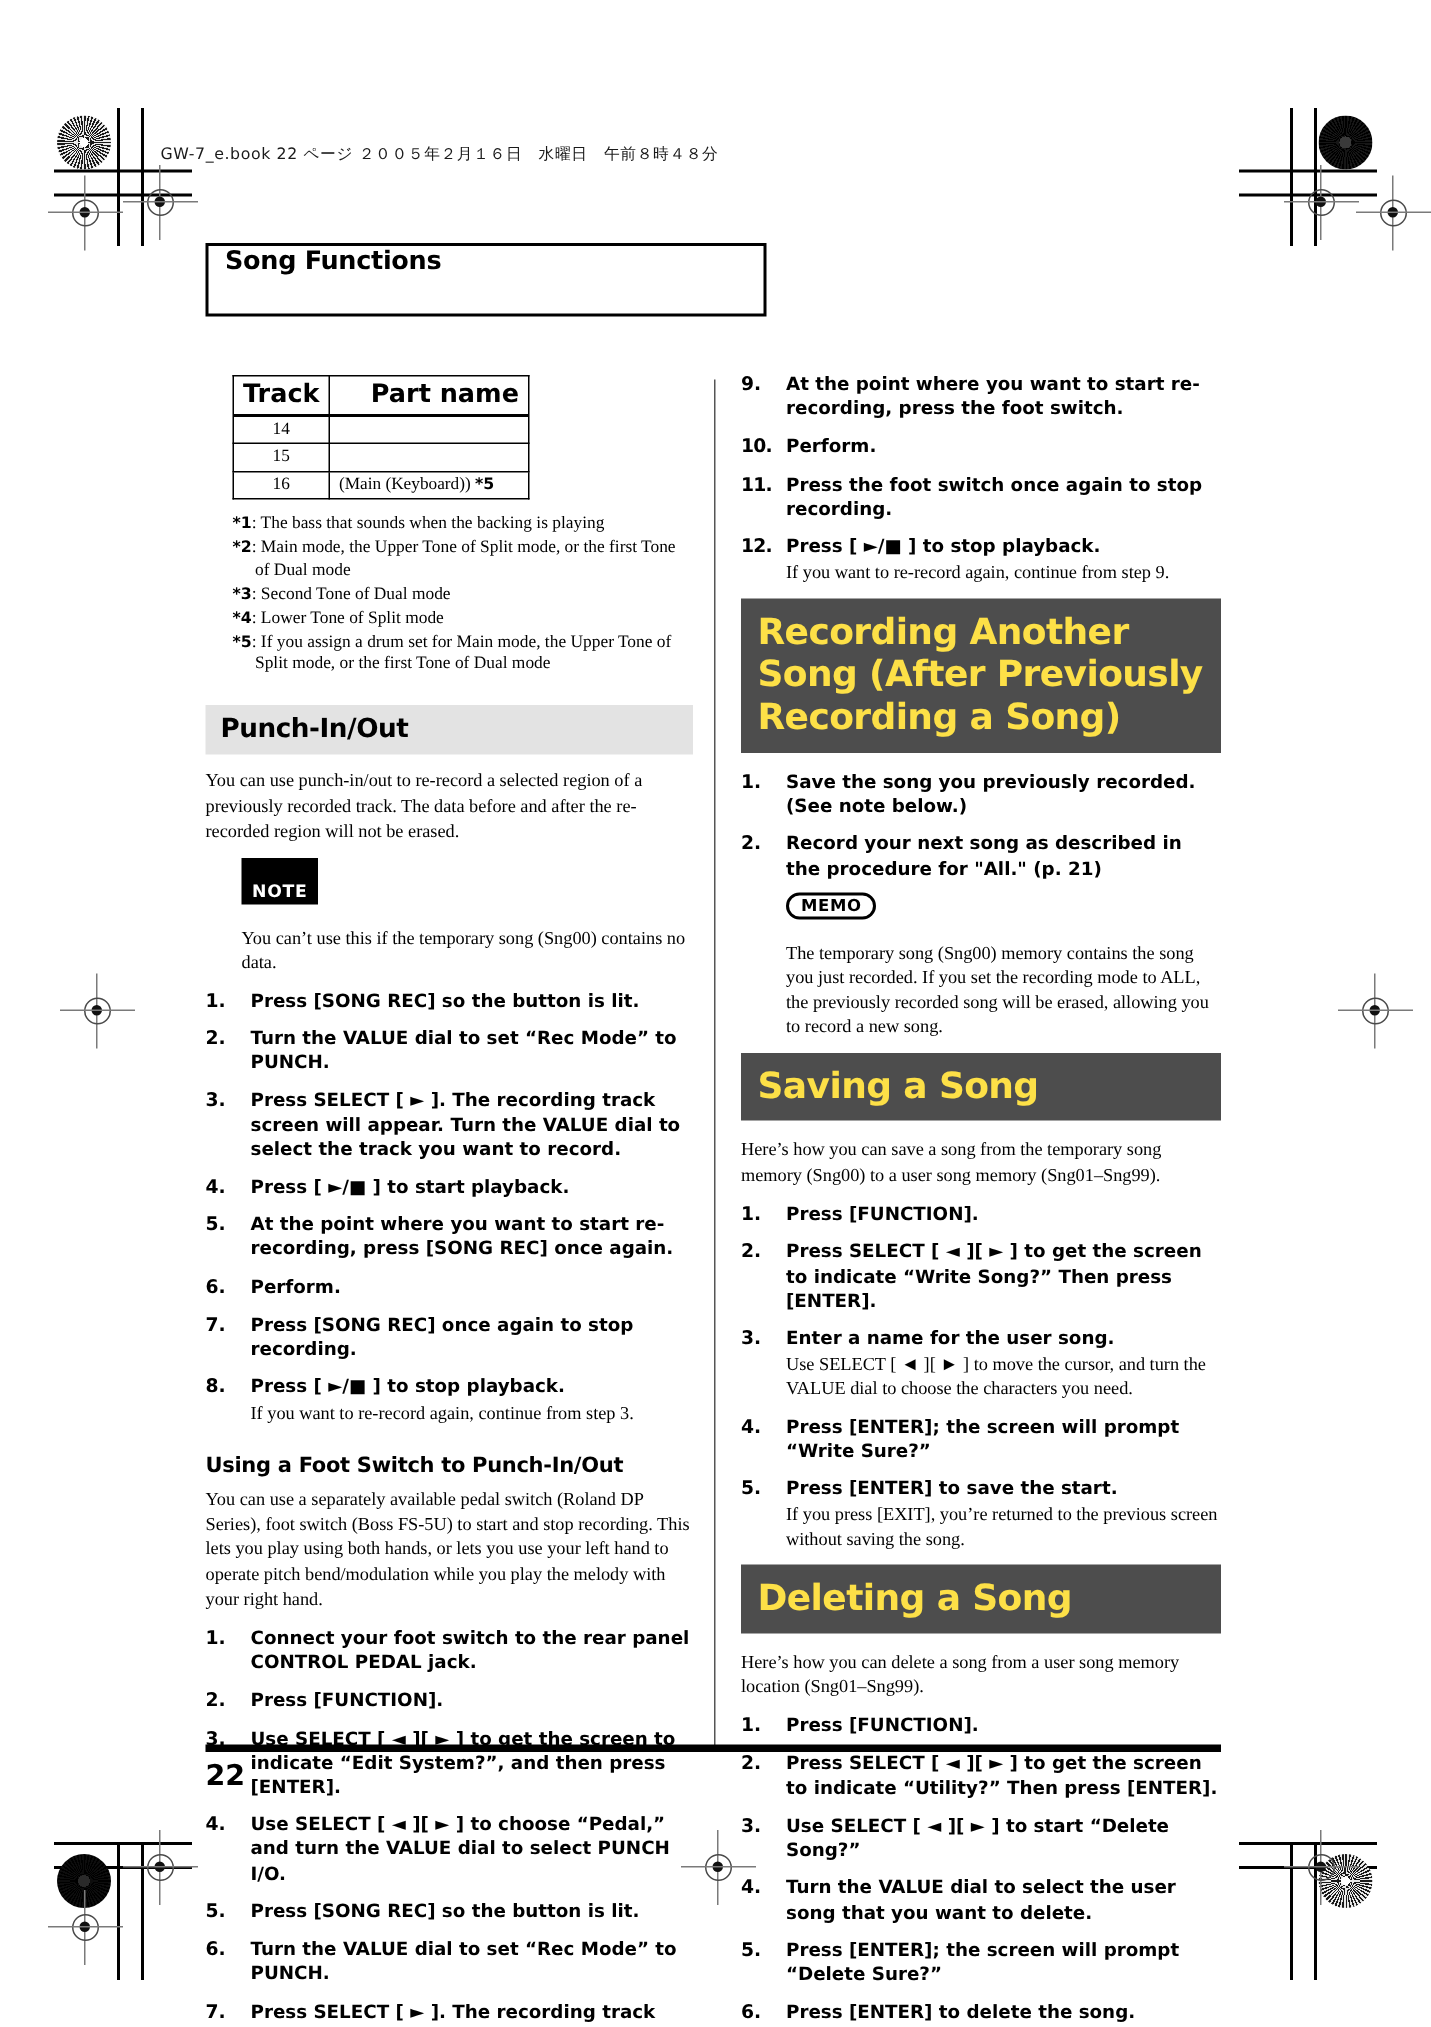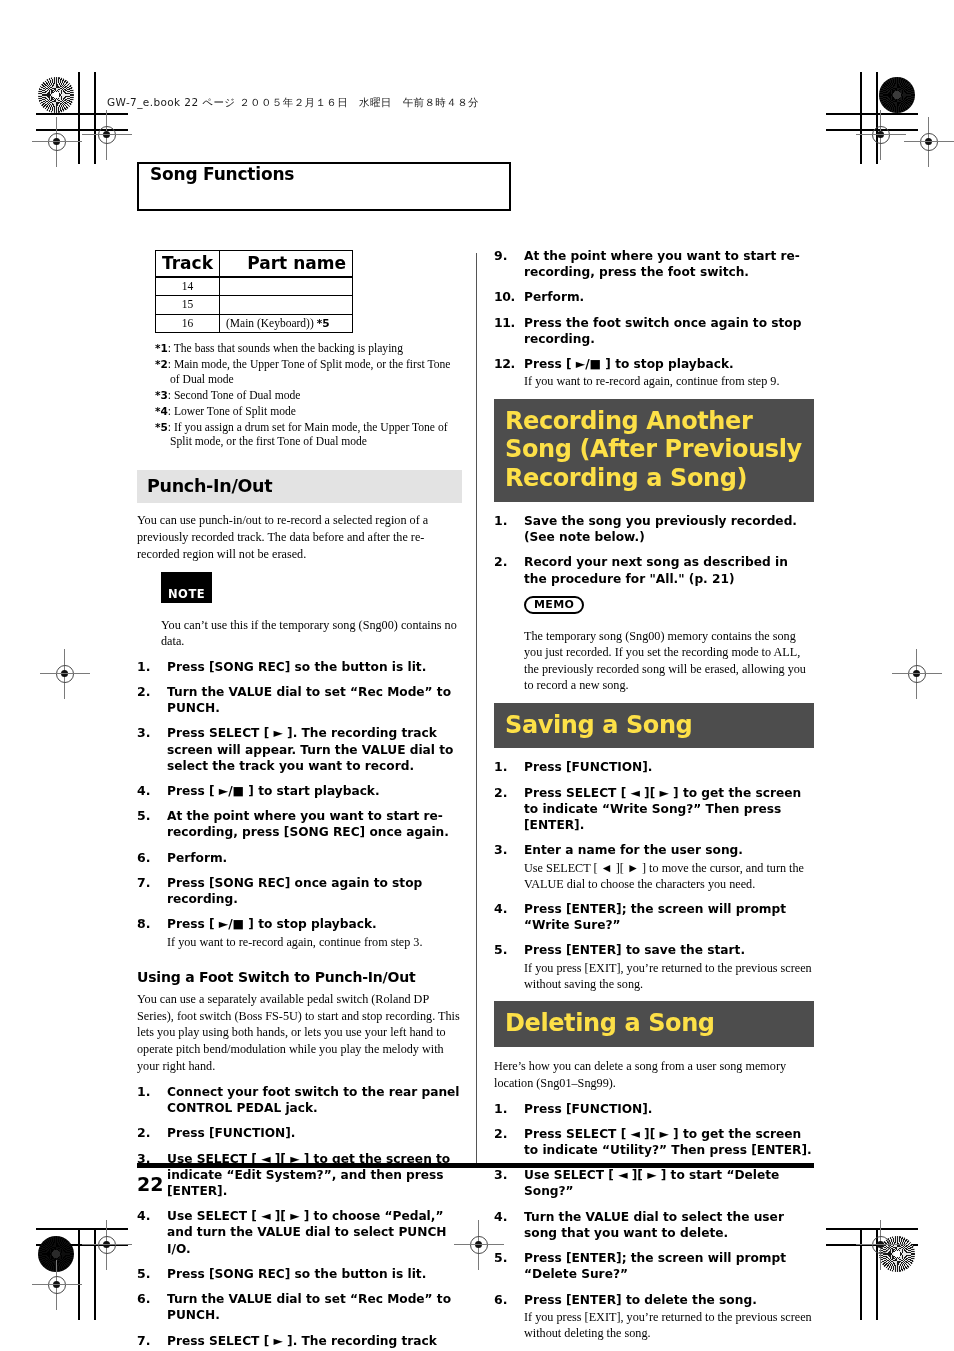--- a/index.html
+++ b/index.html
@@ -509,20 +509,21 @@
       <span class="step-num">2.</span>
       <div class="step-main">Record your next song as described in the procedure for "All." (p. 21)</div>
       <div class="callout" style="margin-left:0; margin-top:7px;">
         <span class="badge-memo">MEMO</span>
         <div class="callout-text">The temporary song (Sng00) memory contains the song you just recorded. If you set the recording mode to ALL, the previously recorded song will be erased, allowing you to record a new song.</div>
       </div>
     </li>
   </ol>
 
   <div class="head-dark">Saving a Song</div>
+  <div class="body-text">Here’s how you can save a song from the temporary song memory (Sng00) to a user song memory (Sng01–Sng99).</div>
 
   <ol class="steps">
     <li>
       <span class="step-num">1.</span>
       <div class="step-main">Press [FUNCTION].</div>
     </li>
     <li>
       <span class="step-num">2.</span>
       <div class="step-main">Press SELECT [ ◄ ][ ► ] to get the screen to indicate “Write Song?” Then press [ENTER].</div>
     </li>

